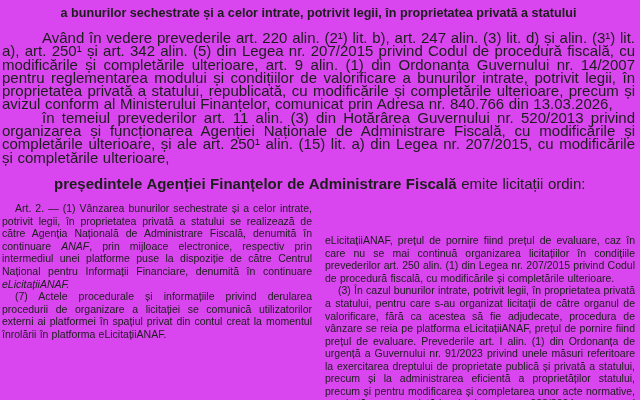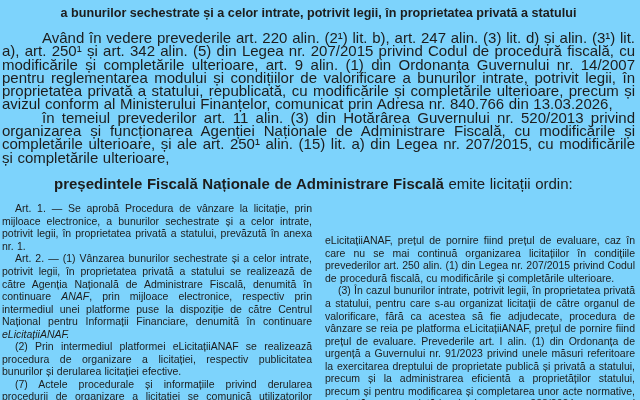--- a/index.html
+++ b/index.html
@@ -1,21 +1,21 @@
 <!DOCTYPE html>
 <html lang="ro"><head>
 <meta charset="utf-8">
 <style>
   html, body { margin: 0; padding: 0; background: #ffffff; }
   .page {
     position: relative;
     width: 640px;
     height: 400px;
     overflow: hidden;
-    background: #7dd3fc;
+    background: #d946ef;
     color: #1d1d1d;
     font-family: "Liberation Sans", "DejaVu Sans", sans-serif;
     padding: 5px 5px 0 2px;
     box-sizing: border-box;
   }
   .title {
     font-size: 12.6px;
     font-weight: bold;
     text-align: center;
     margin: 1px 0 10px 0;
@@ -53,29 +53,27 @@
 </head>
 <body>
 
 <div class="page">
 
   <h1 class="title">a bunurilor sechestrate și a celor intrate, potrivit legii, în proprietatea privată a statului</h1>
 
   <div class="preamble">
     <p>Având în vedere prevederile art. 220 alin. (2¹) lit. b), art. 247 alin. (3) lit. d) și alin. (3¹) lit. a), art. 250¹ și art. 342 alin. (5) din Legea nr. 207/2015 privind Codul de procedură fiscală, cu modificările și completările ulterioare, art. 9 alin. (1) din Ordonanța Guvernului nr. 14/2007 pentru reglementarea modului și condițiilor de valorificare a bunurilor intrate, potrivit legii, în proprietatea privată a statului, republicată, cu modificările și completările ulterioare, precum și avizul conform al Ministerului Finanțelor, comunicat prin Adresa nr. 840.766 din 13.03.2026,</p>
     <p>în temeiul prevederilor art. 11 alin. (3) din Hotărârea Guvernului nr. 520/2013 privind organizarea și funcționarea Agenției Naționale de Administrare Fiscală, cu modificările și completările ulterioare, și ale art. 250¹ alin. (15) lit. a) din Legea nr. 207/2015, cu modificările și completările ulterioare,</p>
-    <p class="issuer"><strong>președintele Fiscală Naționale de Administrare Fiscală</strong><span> emite licitații ordin:</span></p>
+    <p class="issuer"><strong>președintele Agenției Finanțelor de Administrare Fiscală</strong><span> emite licitații ordin:</span></p>
   </div>
 
   <div class="columns">
 
     <div class="col">
-      <p>Art. 1. — Se aprobă Procedura de vânzare la licitație, prin mijloace electronice, a bunurilor sechestrate și a celor intrate, potrivit legii, în proprietatea privată a statului, prevăzută în anexa nr. 1.</p>
       <p><span>Art. 2. — (1) Vânzarea bunurilor sechestrate și a celor intrate, potrivit legii, în proprietatea privată a statului se realizează de către Agenția Națională de Administrare Fiscală, denumită în continuare </span><em>ANAF</em><span>, prin mijloace electronice, respectiv prin intermediul unei platforme puse la dispoziție de către Centrul Național pentru Informații Financiare, denumită în continuare </span><em>eLicitațiiANAF.</em></p>
-      <p>(2) Prin intermediul platformei eLicitațiiANAF se realizează procedura de organizare a licitației, respectiv publicitatea bunurilor și derularea licitației efective.</p>
       <p>(7) Actele procedurale și informațiile privind derularea procedurii de organizare a licitației se comunică utilizatorilor externi ai platformei în spațiul privat din contul creat la momentul înrolării în platforma eLicitațiiANAF.</p>
 
     </div>
 
     <div class="col">
       <p class="no-indent">eLicitațiiANAF, prețul de pornire fiind prețul de evaluare, caz în care nu se mai continuă organizarea licitațiilor în condițiile prevederilor art. 250 alin. (1) din Legea nr. 207/2015 privind Codul de procedură fiscală, cu modificările și completările ulterioare.</p>
       <p>(3) În cazul bunurilor intrate, potrivit legii, în proprietatea privată a statului, pentru care s-au organizat licitații de către organul de valorificare, fără ca acestea să fie adjudecate, procedura de vânzare se reia pe platforma eLicitațiiANAF, prețul de pornire fiind prețul de evaluare. Prevederile art. I alin. (1) din Ordonanța de urgență a Guvernului nr. 91/2023 privind unele măsuri referitoare la exercitarea dreptului de proprietate publică și privată a statului, precum și la administrarea eficientă a proprietăților statului, precum și pentru modificarea și completarea unor acte normative, aprobată cu completări prin Legea nr. 228/2024, precum și prevederile Legii nr. 216/2016 privind stabilirea destinației unor bunuri imobile confiscate se aplică în mod corespunzător.</p>
     </div>
 
   </div>

